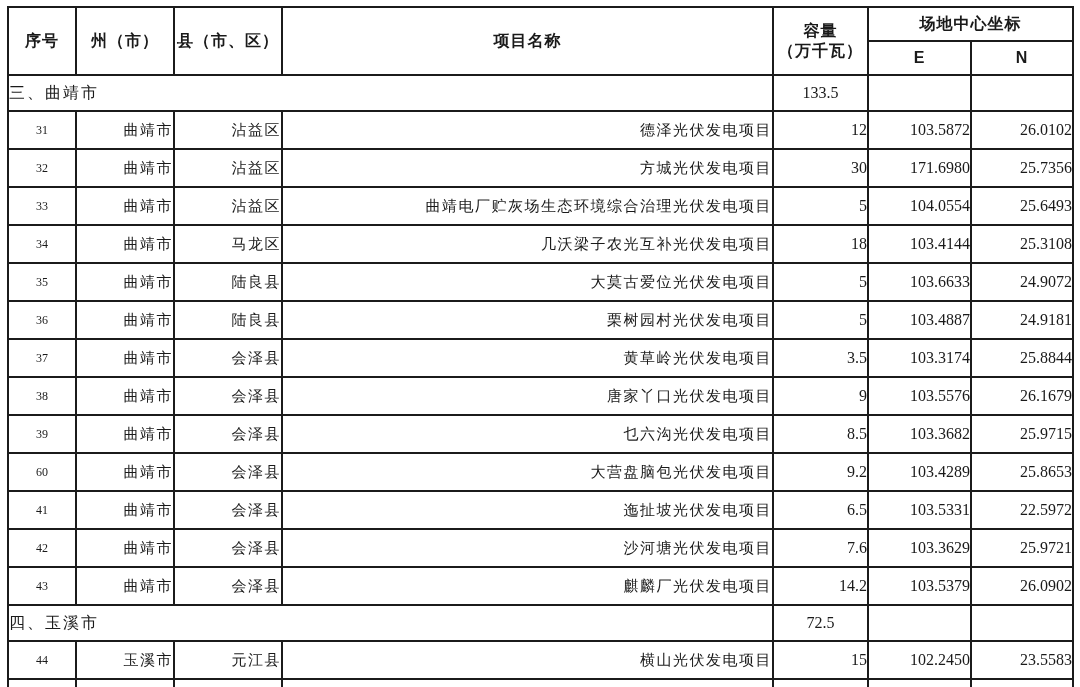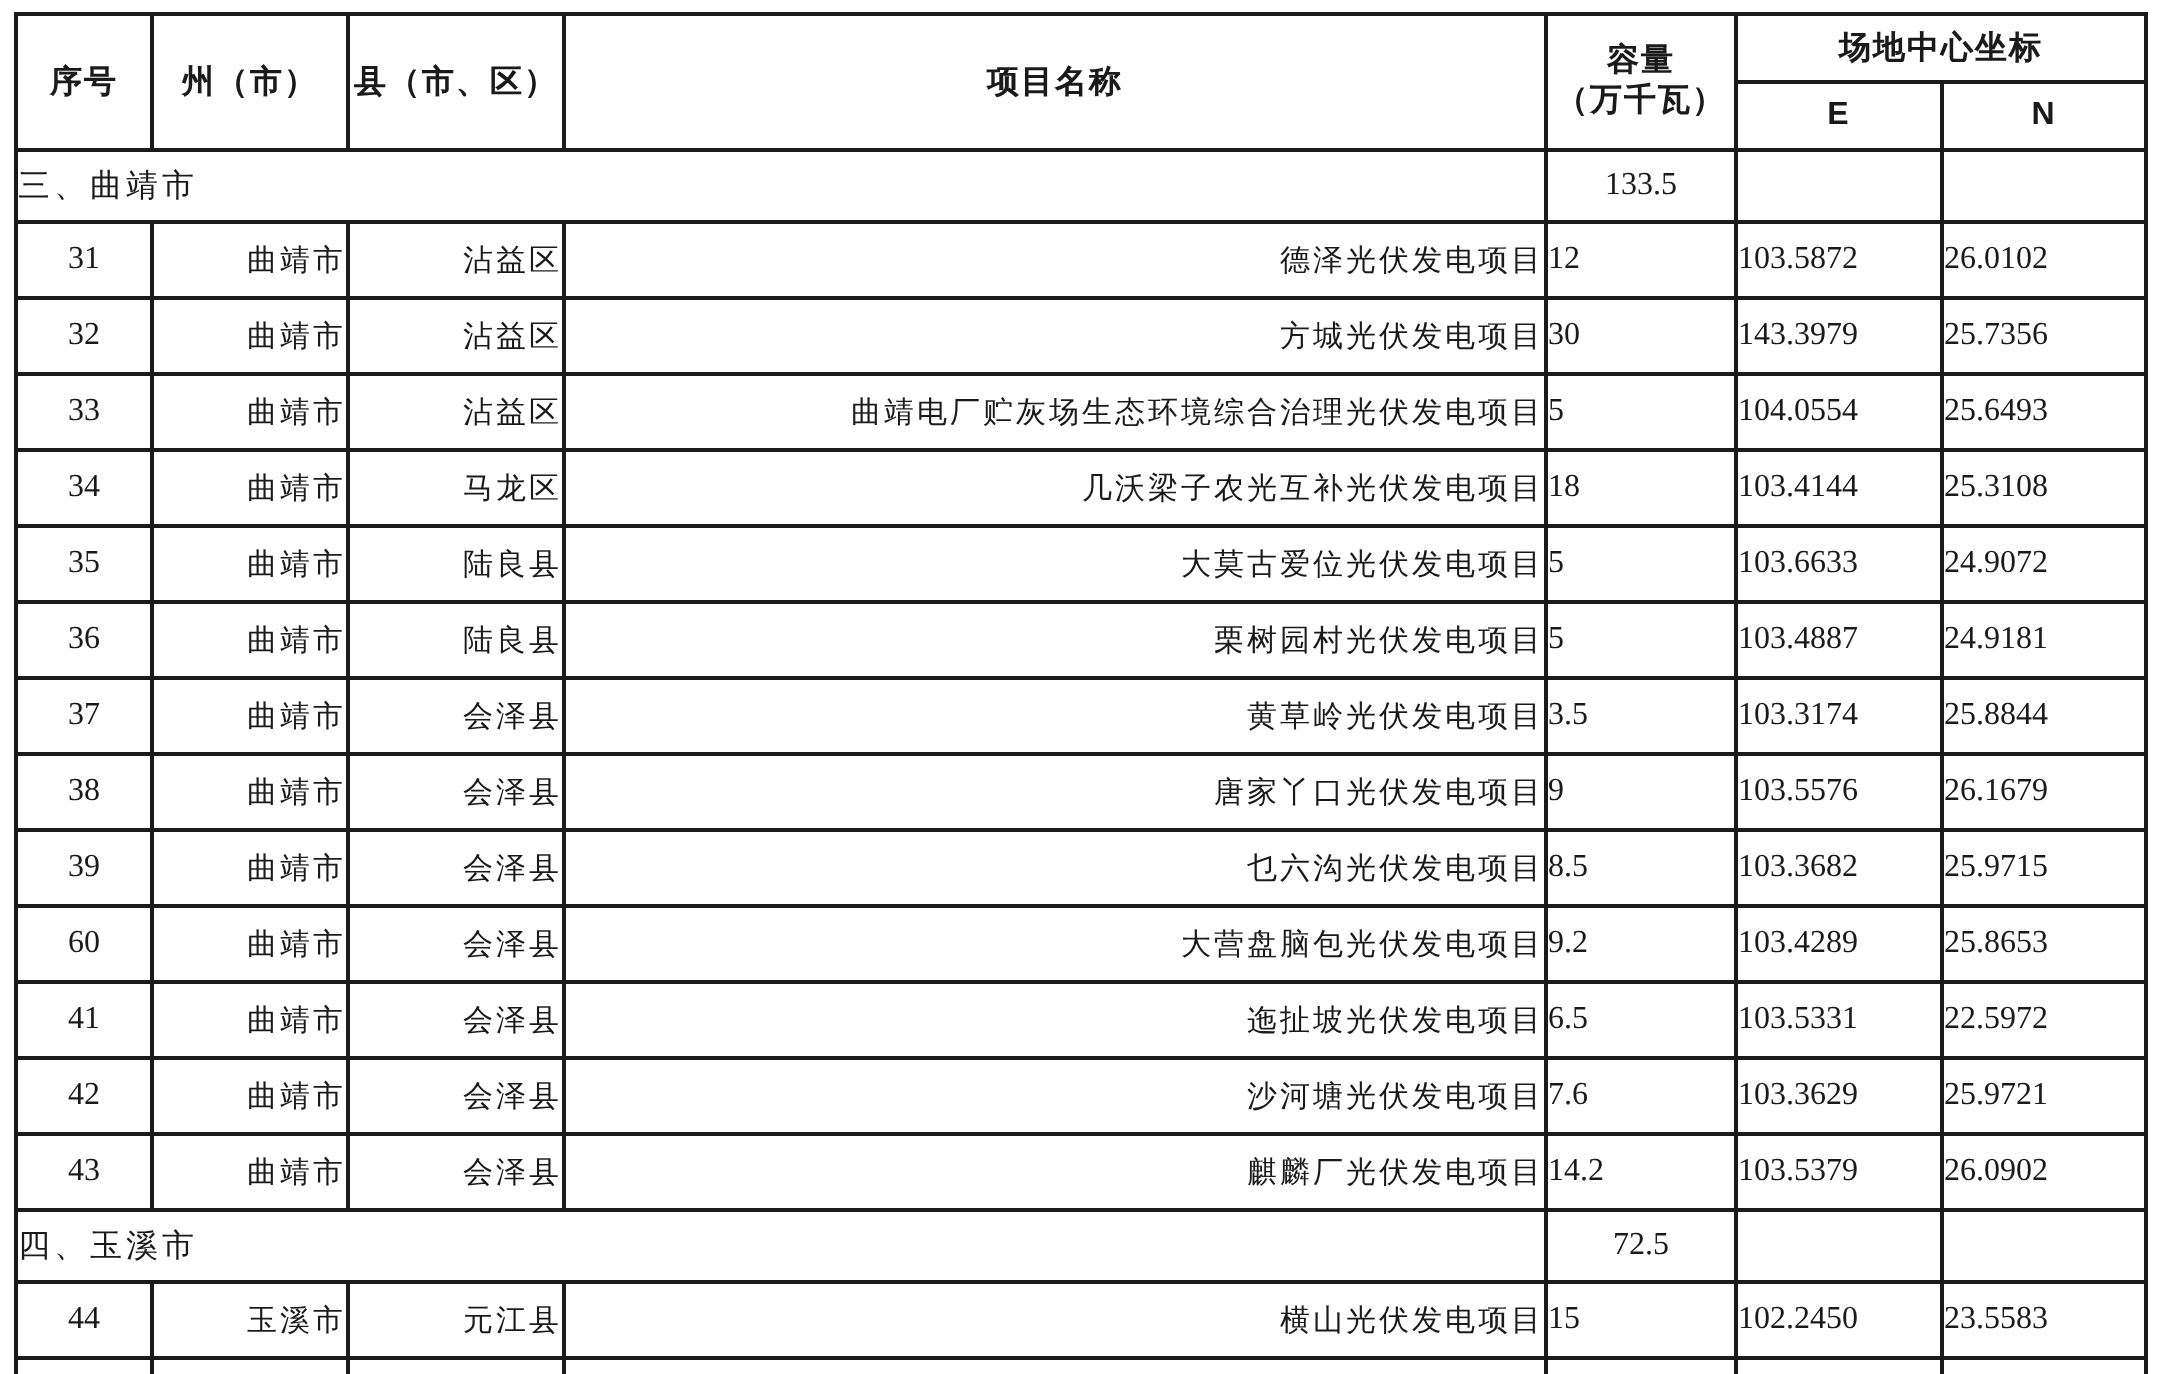--- a/index.html
+++ b/index.html
@@ -42,24 +42,24 @@
   }
   th.capacity-head div { line-height: 1.25; }
   .latin-sans {
     font-family: "Liberation Sans", "DejaVu Sans", sans-serif;
     letter-spacing: 0;
     font-size: 17px;
   }
   
   tr.data-row td { height: 36px; vertical-align: middle; }
   td.c-center { text-align: center; }
-  td.c-seq   { text-align: center; font-size: 16px; }
+  td.c-seq   { text-align: center; font-size: 12px; }
   td.c-cn    { text-align: right; font-size: 15px; letter-spacing: 1.5px; }
   td.c-proj  { text-align: right; font-size: 15px; letter-spacing: 1.5px; padding-left: 9px; }
-  td.c-num   { text-align: left; font-size: 16px; }
+  td.c-num   { text-align: right; font-size: 16px; }
   
   tr.section-row td { height: 34px; vertical-align: middle; }
   td.section-title {
     font-weight: normal;
     font-size: 16px;
     text-align: left;
     padding-left: 7px;
     letter-spacing: 2px;
   }
   td.section-capacity {
@@ -114,21 +114,21 @@
           <td class="c-num">12</td>
           <td class="c-num">103.5872</td>
           <td class="c-num">26.0102</td>
         </tr>
         <tr class="data-row">
           <td class="c-seq">32</td>
           <td class="c-cn">曲靖市</td>
           <td class="c-cn">沾益区</td>
           <td class="c-proj">方城光伏发电项目</td>
           <td class="c-num">30</td>
-          <td class="c-num">143.3979</td>
+          <td class="c-num">171.6980</td>
           <td class="c-num">25.7356</td>
         </tr>
         <tr class="data-row">
           <td class="c-seq">33</td>
           <td class="c-cn">曲靖市</td>
           <td class="c-cn">沾益区</td>
           <td class="c-proj">曲靖电厂贮灰场生态环境综合治理光伏发电项目</td>
           <td class="c-num">5</td>
           <td class="c-num">104.0554</td>
           <td class="c-num">25.6493</td>

